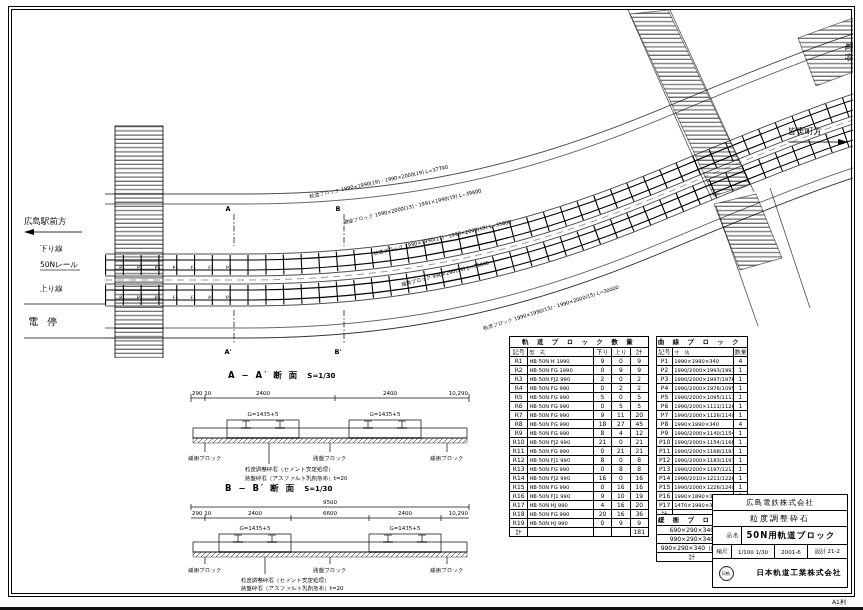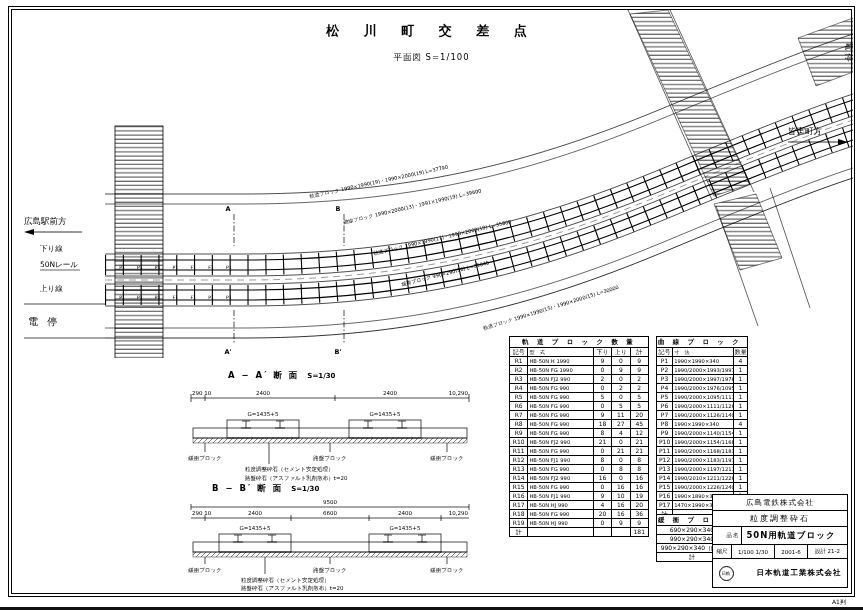--- a/index.html
+++ b/index.html
@@ -39,22 +39,20 @@
         display:flex;align-items:center;justify-content:center;letter-spacing:0;}
   .paper-note{position:absolute;left:832px;top:598px;font-size:6px;}
 </style>
 </head>
 <body>
 
 <div class="sheet">
   <div class="frame-outer"></div>
   <div class="frame-inner"></div>
 
-  <div class="sheet-title">松 川 町 交 差 点</div>
-  <div class="sheet-sub">平面図 S=1/100</div>
 
   <svg id="plan-svg" width="843" height="350" viewBox="0 0 843 350">
     <defs>
       <pattern id="hH" width="5" height="4.2" patternUnits="userSpaceOnUse">
         <path d="M0 1 H5" stroke="#000" stroke-width="0.8"></path>
       </pattern>
     </defs>
 
     <rect x="105" y="118" width="48" height="244" fill="url(#hH)" stroke="#000" stroke-width="0.8"></rect>
     <g stroke="#000" stroke-width="0.6">
@@ -164,21 +162,21 @@
       <text x="78" y="30" text-anchor="middle">G=1435+5</text>
       <text x="200" y="30" text-anchor="middle">G=1435+5</text>
       <text x="20" y="74" text-anchor="middle">緩衝ブロック</text>
       <text x="145" y="74" text-anchor="middle">路盤ブロック</text>
       <text x="262" y="74" text-anchor="middle">緩衝ブロック</text>
       <text x="60" y="85">粒度調整砕石（セメント安定処理）</text>
       <text x="60" y="94">路盤砕石（アスファルト乳剤散布）t=20</text>
     </g>
   </svg>
 
-  <div class="sec-head" style="left:212px;top:483px;">
+  <div class="sec-head" style="left:225px;top:483px;">
     <span>B − B′ 断 面</span><span class="scale">S=1/30</span>
   </div>
   <svg style="position:absolute;left:185px;top:498px;" width="290" height="94" viewBox="0 0 290 94">
     <defs>
       <pattern id="dhB" width="5" height="5" patternUnits="userSpaceOnUse">
         <path d="M0 5 L5 0" stroke="#000" stroke-width="0.5"></path>
       </pattern>
     </defs>
     <g stroke="#000" fill="none" stroke-width="0.7">
       <line x1="6" y1="9" x2="284" y2="9"></line>

